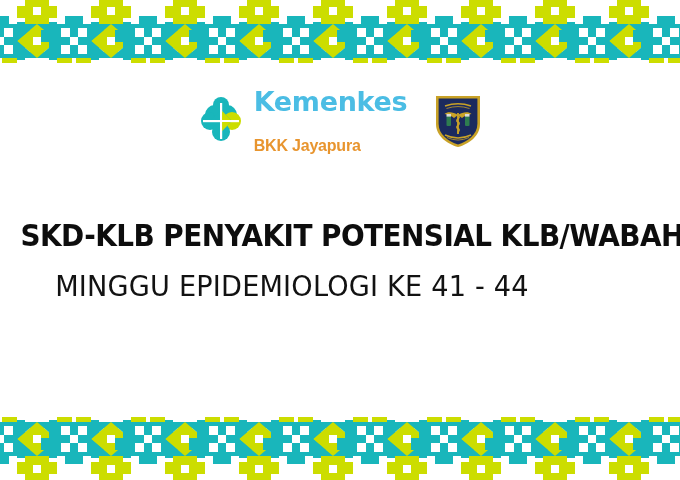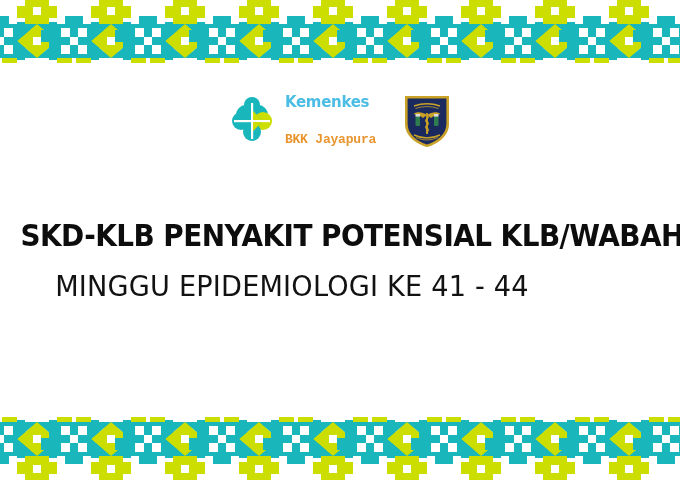--- a/index.html
+++ b/index.html
@@ -68,28 +68,28 @@
     line-height: 0;
   }
   .kemenkes-words {
     display: flex;
     flex-direction: column;
     justify-content: center;
     line-height: 1.04;
   }
   .kemenkes-line1 {
     font-family: "DejaVu Sans", sans-serif;
-    font-size: 15px;
+    font-size: 27px;
     font-weight: bold;
     color: #4BBDE4;
     letter-spacing: -0.3px;
   }
   .kemenkes-line2 {
-    font-family: Liberation Mono, monospace;
-    font-size: 13px;
+    font-family: Liberation Sans, sans-serif;
+    font-size: 16px;
     font-weight: bold;
     color: #E8952F;
     letter-spacing: -0.2px;
     margin-top: 22px;
   }
   .emblem {
     width: 50px;
     height: 56px;
     line-height: 0;
   }

